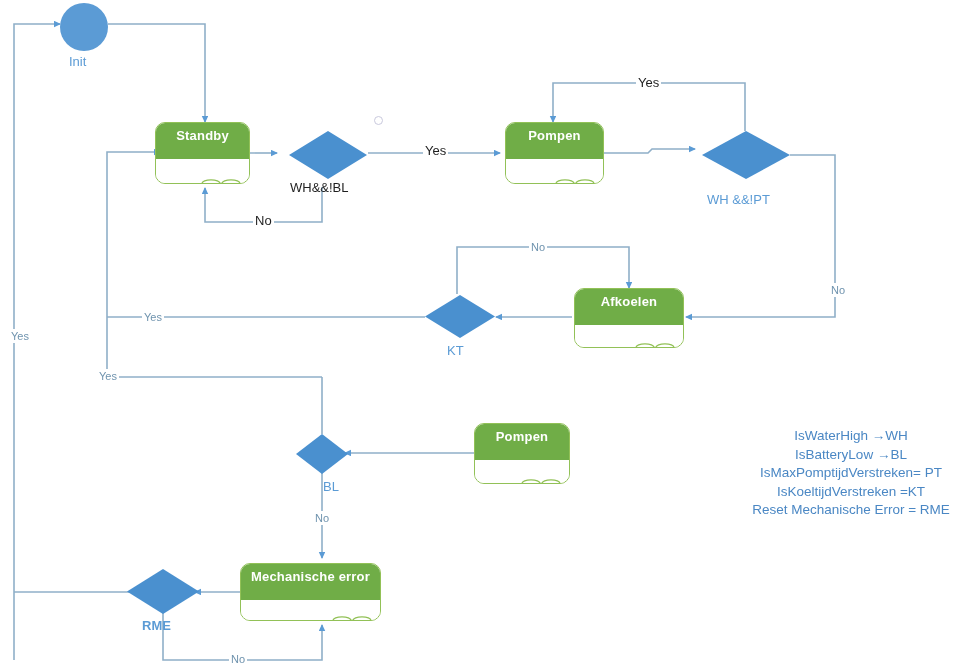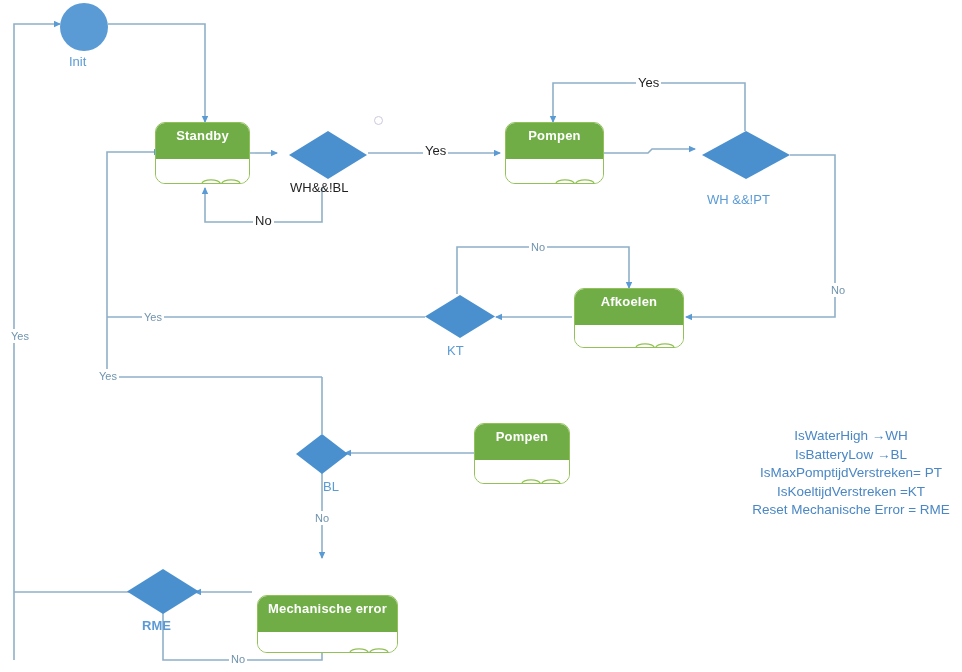--- a/index.html
+++ b/index.html
@@ -200,21 +200,21 @@
     <div class="state-head">Pompen</div>
     <div class="state-body">
       <svg class="link-glyph" viewBox="0 0 40 11" xmlns="http://www.w3.org/2000/svg">
         <ellipse cx="10" cy="5.5" rx="9" ry="3.6" fill="none" stroke="#92c157" stroke-width="1.3"></ellipse>
         <ellipse cx="30" cy="5.5" rx="9" ry="3.6" fill="none" stroke="#92c157" stroke-width="1.3"></ellipse>
         <line x1="19" y1="5.5" x2="21" y2="5.5" stroke="#92c157" stroke-width="1.3"></line>
       </svg>
     </div>
   </div>
 
-  <div class="state-box" style="left:257px; top:563px; width:141px; height:58px;margin-top:32px;">
+  <div class="state-box" style="left:240px; top:563px; width:141px; height:58px;">
     <div class="state-head">Mechanische error</div>
     <div class="state-body">
       <svg class="link-glyph" viewBox="0 0 40 11" xmlns="http://www.w3.org/2000/svg">
         <ellipse cx="10" cy="5.5" rx="9" ry="3.6" fill="none" stroke="#92c157" stroke-width="1.3"></ellipse>
         <ellipse cx="30" cy="5.5" rx="9" ry="3.6" fill="none" stroke="#92c157" stroke-width="1.3"></ellipse>
         <line x1="19" y1="5.5" x2="21" y2="5.5" stroke="#92c157" stroke-width="1.3"></line>
       </svg>
     </div>
   </div>
 

